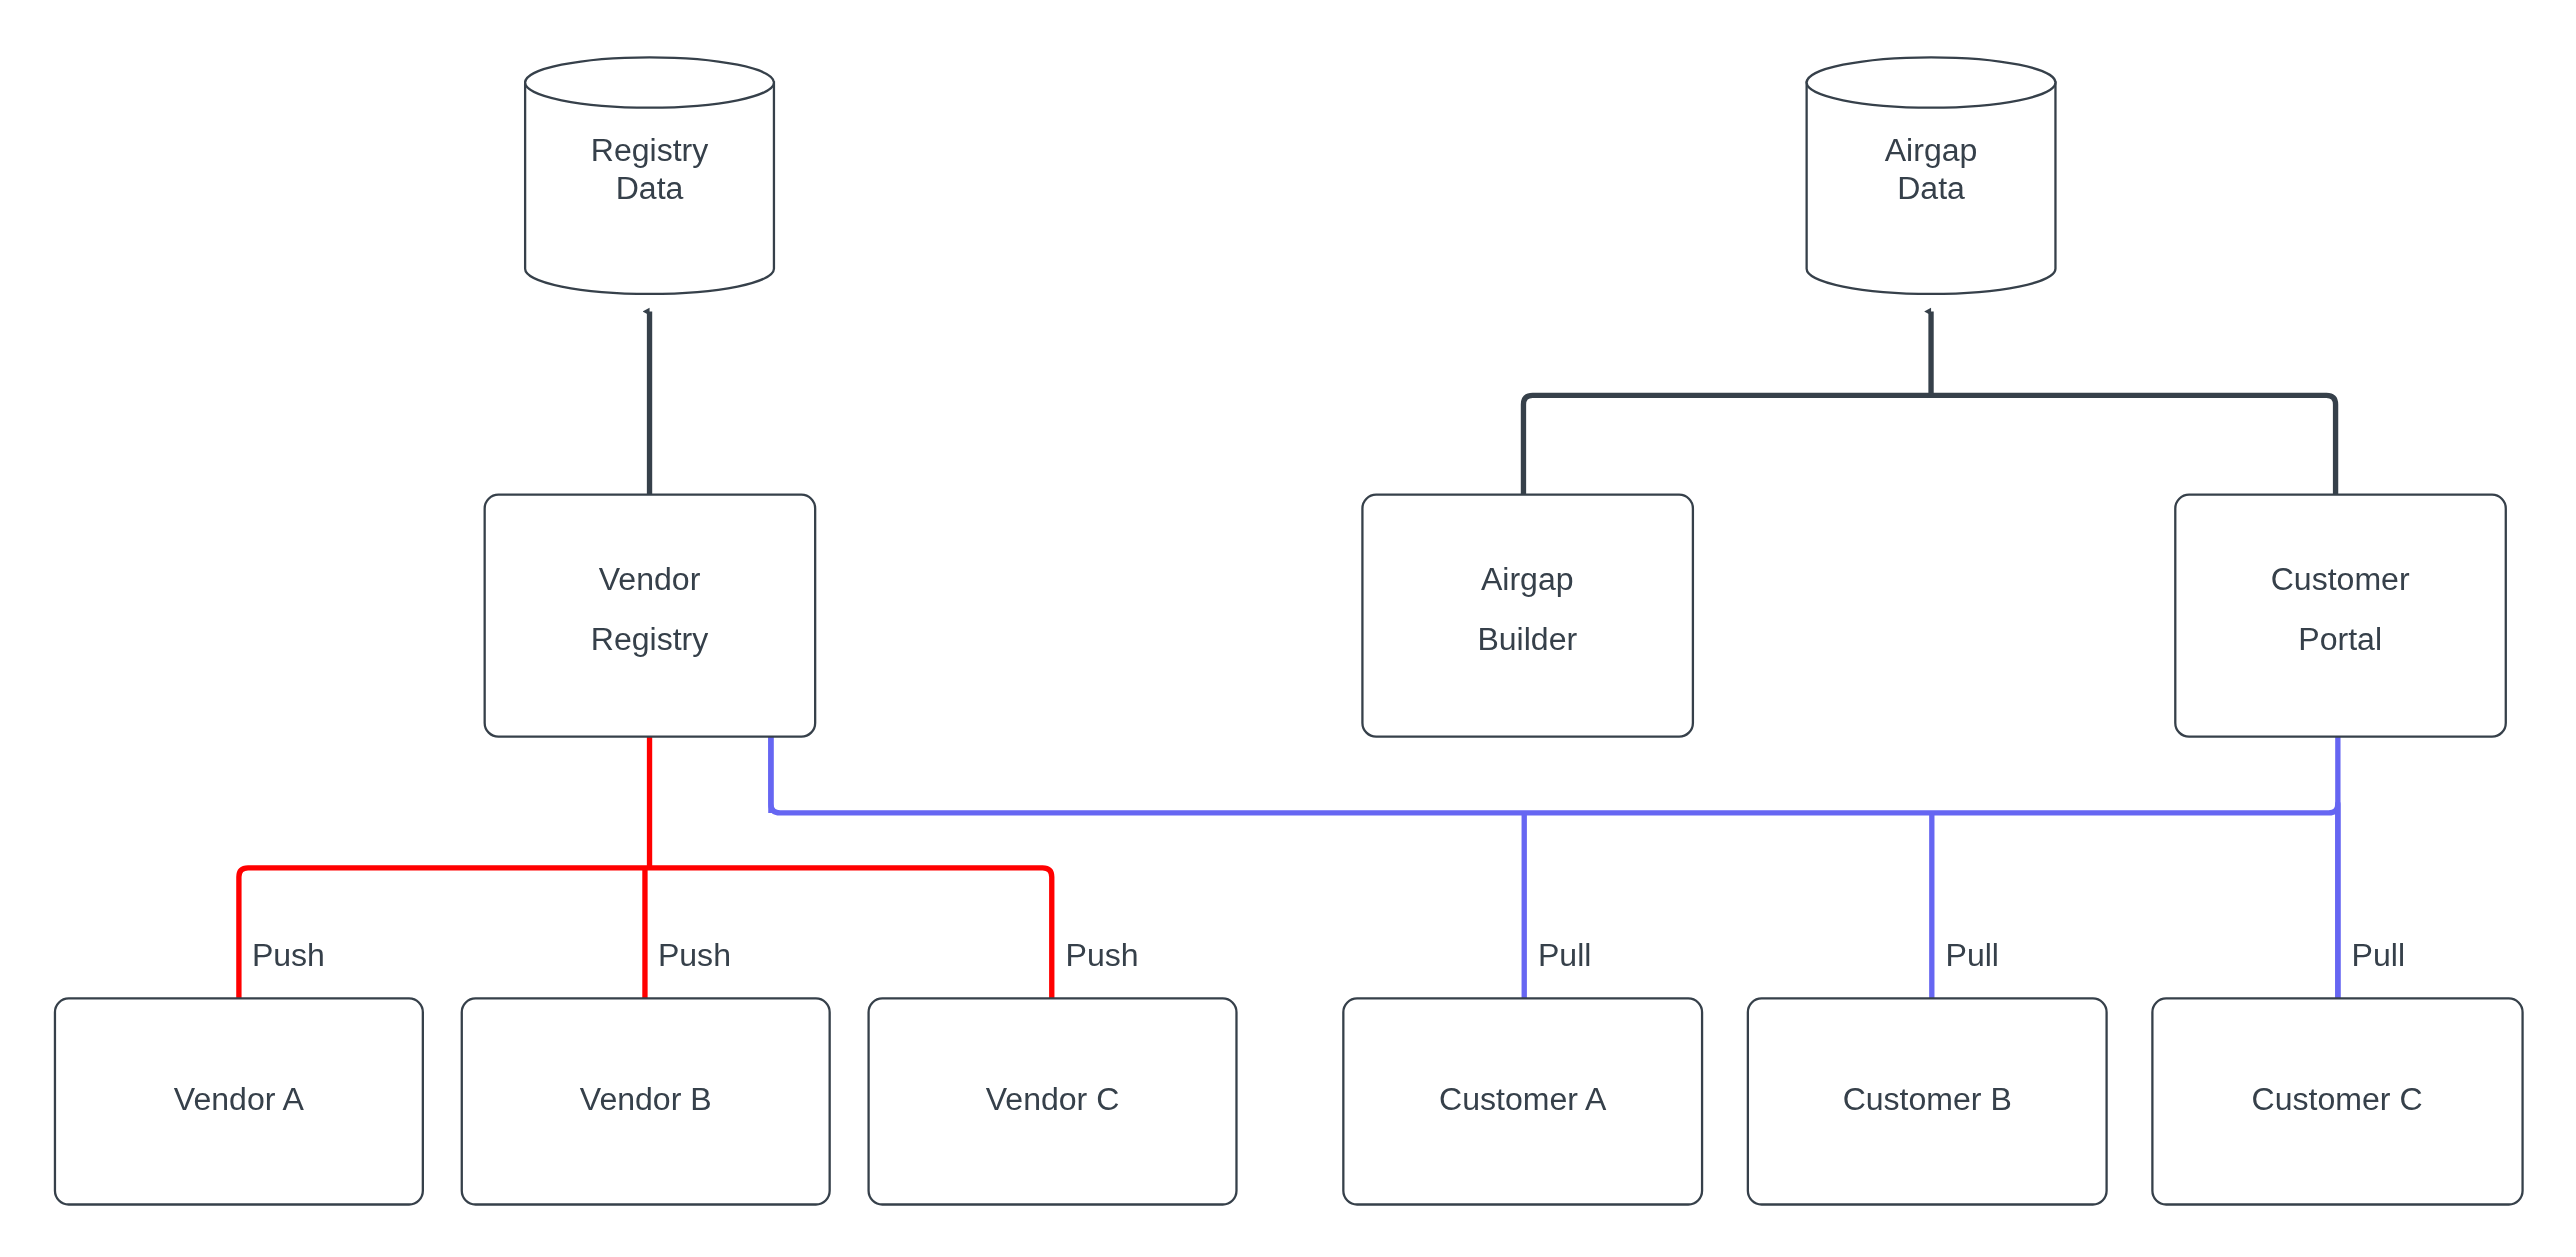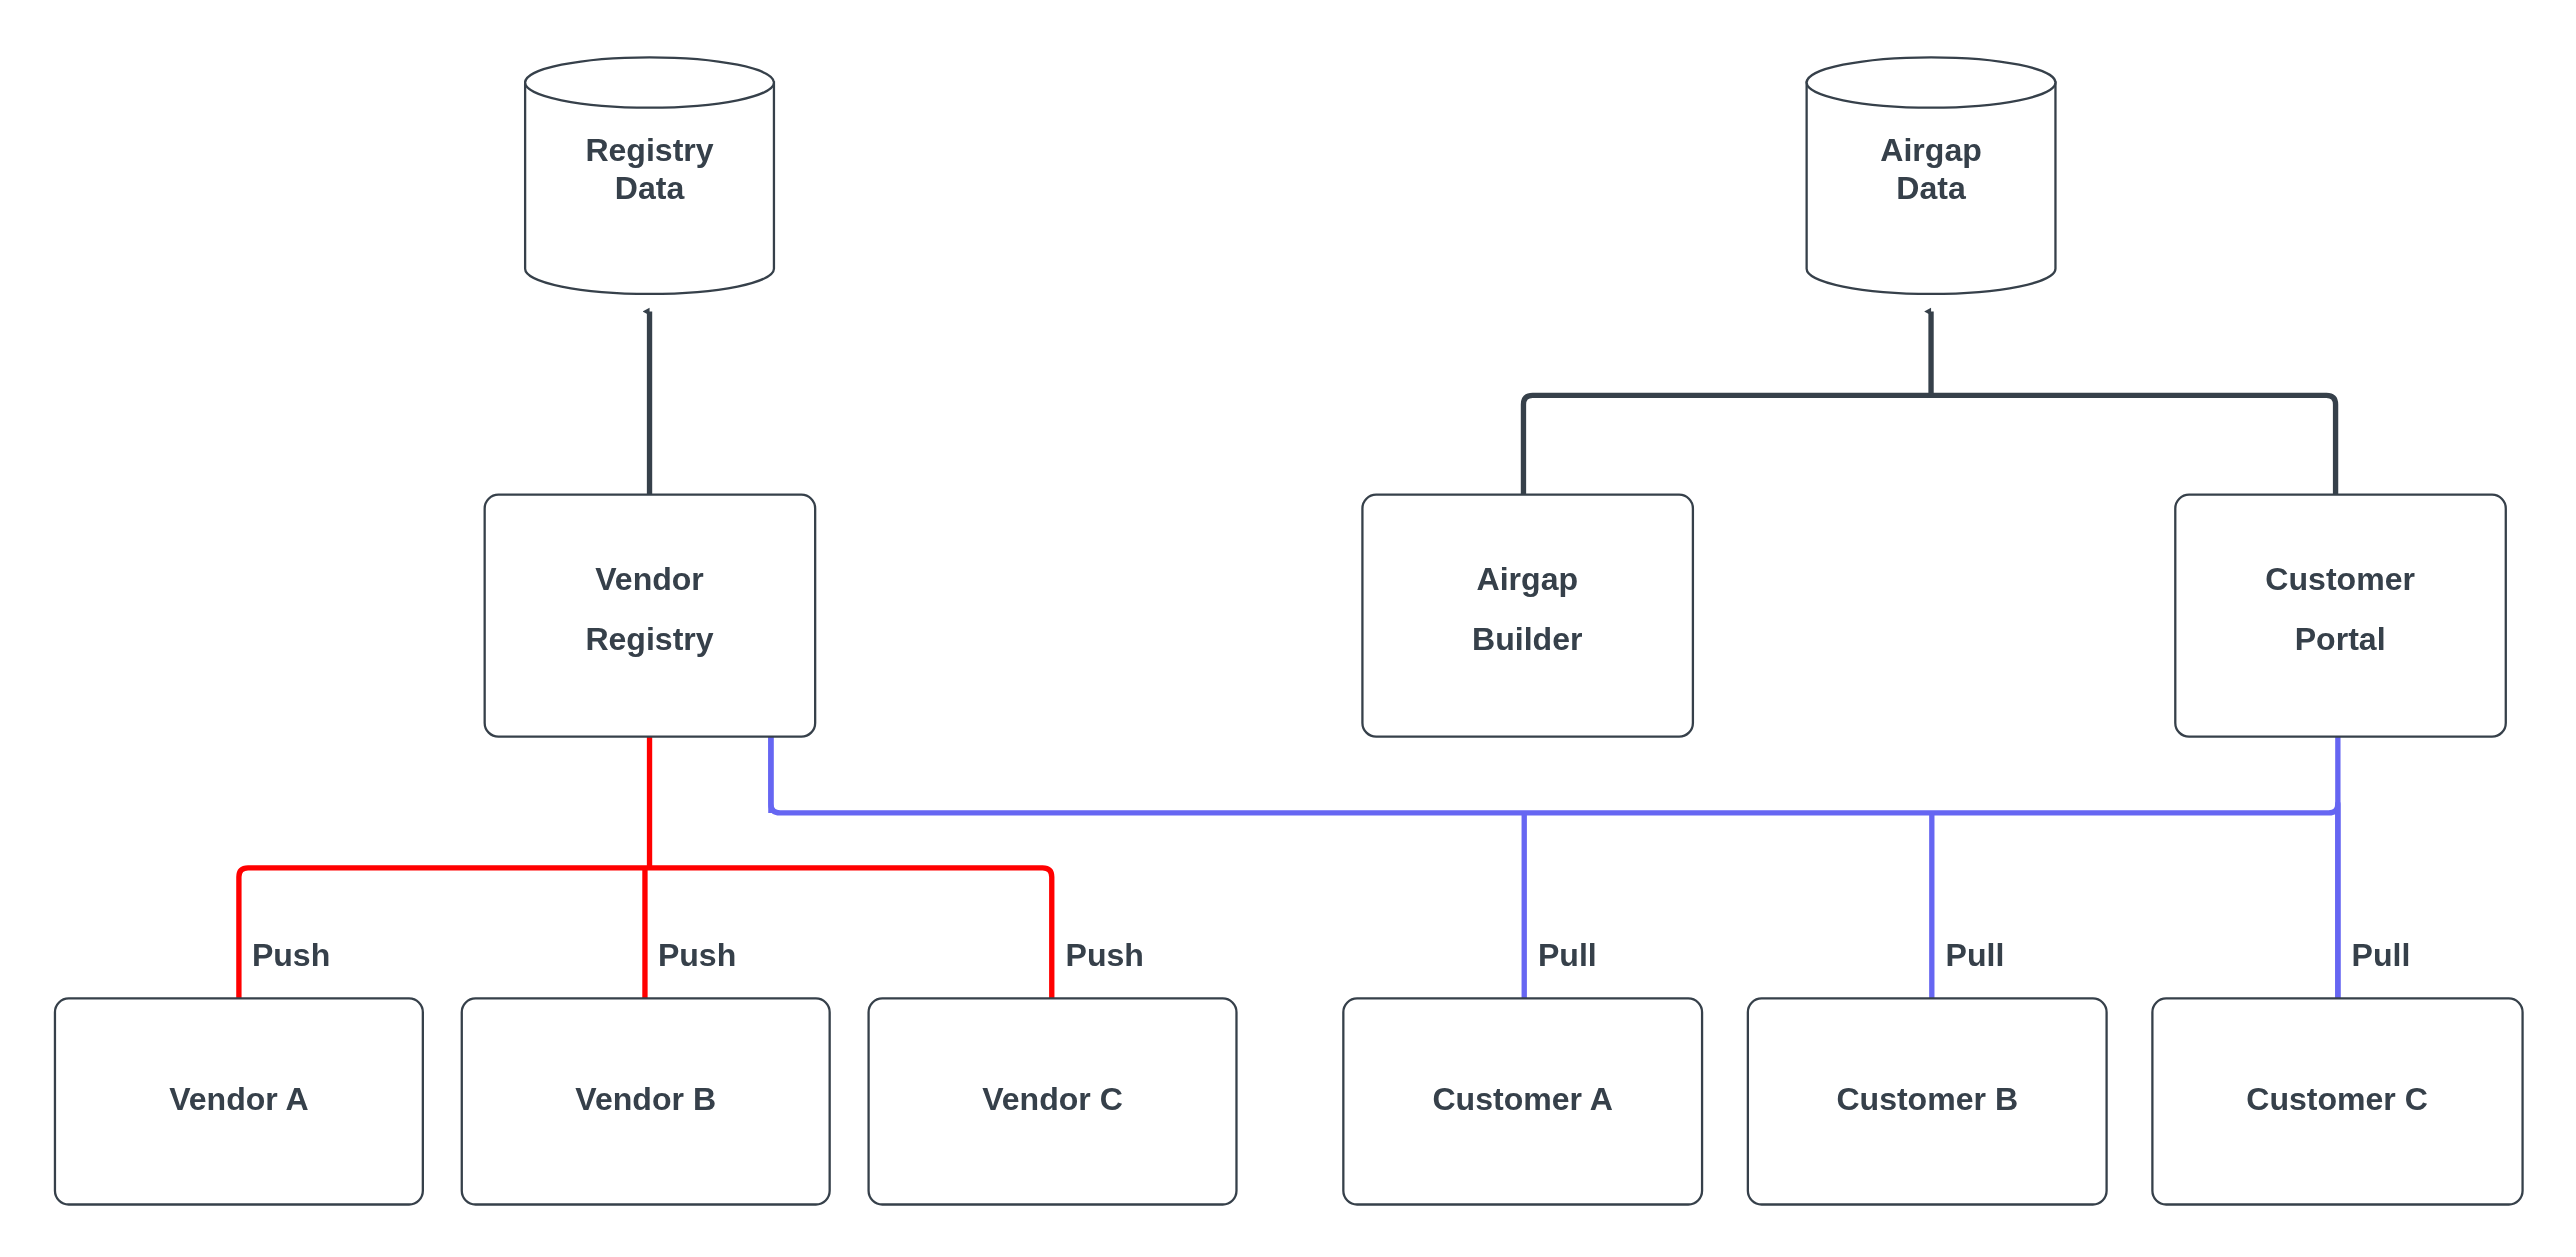--- a/index.html
+++ b/index.html
@@ -11,21 +11,20 @@
     width: 2576px;
     height: 1258px;
     font-family: "Liberation Sans", sans-serif;
     overflow: hidden;
   }
   #diagram-root {
     position: relative;
     width: 2576px;
     height: 1258px;
     background: #ffffff;
-    font-weight: bold;
   }
   svg#diagram-canvas {
     position: absolute;
     left: 0;
     top: 0;
     width: 2576px;
     height: 1258px;
     display: block;
   }
   .node-shape {

